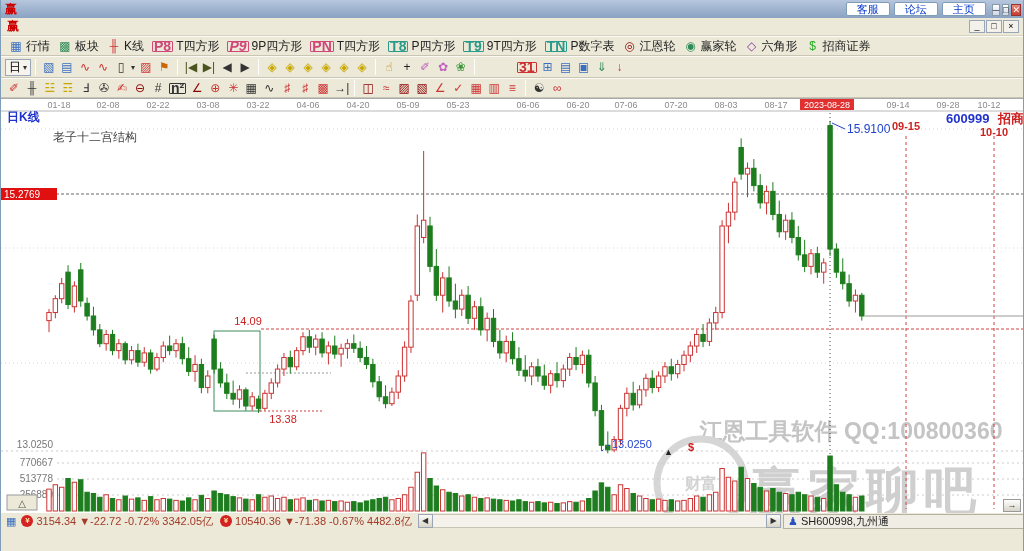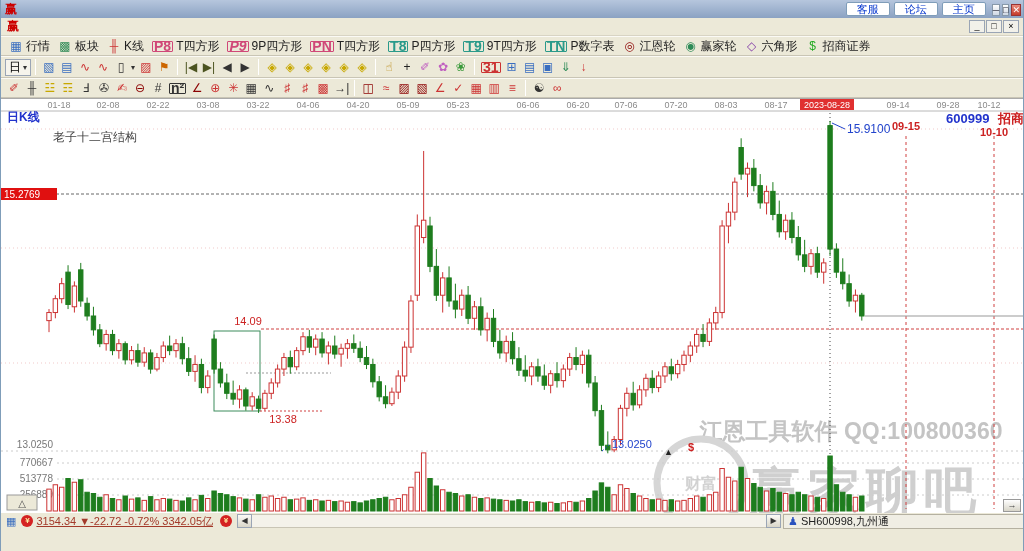--- a/index.html
+++ b/index.html
@@ -30,21 +30,21 @@
   .period-btn{display:flex;align-items:center;border:1px solid #9aa5b5;background:#f6f4ec;height:17px;padding:0 3px;font-size:12px;gap:2px;cursor:pointer;}
   .caret{font-size:8px;color:#333;}
   
   .chart{position:relative;height:414px;background:#fff;border-top:1px solid #aaa;}
   .chart svg{position:absolute;left:0;top:0;}
   .scrollmini{position:absolute;left:1002px;top:400px;width:18px;height:13px;border:1px solid #999;background:linear-gradient(#fefefe,#d8d5c8);font-size:9px;line-height:11px;text-align:center;color:#444;cursor:pointer;}
   
   .statusrow{height:17px;display:flex;align-items:center;background:#ece9d8;border-top:1px solid #b5b1a1;font-size:11px;padding-left:3px;}
   .st-ico{font-size:11px;margin:0 2px;}
   .coin{display:inline-block;width:12px;height:12px;border-radius:50%;background:#d42222;color:#ffe9a0;font-size:8px;line-height:12px;text-align:center;margin:0 3px;font-weight:bold;}
-  .idx{color:#a33a2a;margin-right:4px;white-space:nowrap;text-decoration:underline;}
+  .idx{color:#a33a2a;margin-right:4px;white-space:nowrap;}
   .hscroll{flex:1;display:flex;align-items:center;height:15px;margin:0 2px;}
   .harrow{width:15px;height:14px;border:1px solid #9aa5b5;background:linear-gradient(#fbfaf6,#d9d6c9);font-size:8px;line-height:12px;text-align:center;color:#333;cursor:pointer;}
   .htrack{flex:1;height:14px;background:#f4f2ea;border:1px solid #c9c5b5;border-left:none;border-right:none;}
   .stockcell{display:flex;align-items:center;gap:3px;border:1px solid #b5b1a1;border-right:none;background:#f0eee4;height:15px;padding:0 8px 0 4px;min-width:240px;font-size:11px;color:#222;}
   .stock-ico{color:#2a52be;font-size:11px;}
   
   .quotebar{height:22px;background:linear-gradient(#b7d0e8,#9dbcda);border-top:1px solid #7f9db9;display:flex;align-items:center;font-size:13px;font-weight:bold;color:#14386e;padding-left:56px;white-space:nowrap;overflow:hidden;}
 </style>
 </head>
 <body>
@@ -191,21 +191,21 @@
       <span class="tbtn" style="padding: 0px 2px;">
         <span class="tb-ico" style="color: rgb(192, 96, 192);">✐</span>
       </span>
       <span class="tbtn" style="padding: 0px 2px;">
         <span class="tb-ico" style="color: rgb(192, 96, 192);">✿</span>
       </span>
       <span class="tbtn" style="padding: 0px 2px;">
         <span class="tb-ico" style="color: rgb(60, 154, 60);">❀</span>
       </span>
       <span class="vsep"></span>
-      <span class="tbtn" style="padding: 0px 2px;">
+      <span class="tbtn" style="padding: 0px 2px; margin-left: 36px;">
         <span class="tb-badge" style="color: rgb(204, 51, 51);">31</span>
       </span>
       <span class="tbtn" style="padding: 0px 2px;">
         <span class="tb-ico" style="color: rgb(58, 110, 192);">⊞</span>
       </span>
       <span class="tbtn" style="padding: 0px 2px;">
         <span class="tb-ico" style="color: rgb(58, 110, 192);">▤</span>
       </span>
       <span class="tbtn" style="padding: 0px 2px;">
         <span class="tb-ico" style="color: rgb(58, 110, 192);">▣</span>
@@ -768,20 +768,21 @@
         <text x="21" y="408" text-anchor="middle" font-size="10" fill="#555555">△</text>
       </svg>
     <div class="scrollmini">→</div>
   </div>
 
   <div class="statusrow">
     <span class="st-ico" style="color:#3a6ec0">▦</span>
     <span class="coin">¥</span>
     <span class="idx" id="shq">3154.34 ▼-22.72 -0.72% 3342.05亿</span>
     <span class="coin">¥</span>
+    <span class="idx" id="szq">10540.36 ▼-71.38 -0.67% 4482.8亿</span>
     <span class="hscroll">
       <span class="harrow">◀</span>
       <span class="htrack"></span>
       <span class="harrow">▶</span>
     </span>
     <span class="stockcell">
       <span class="stock-ico">♟</span>
       <span>SH600998,九州通</span>
     </span>
   </div>

